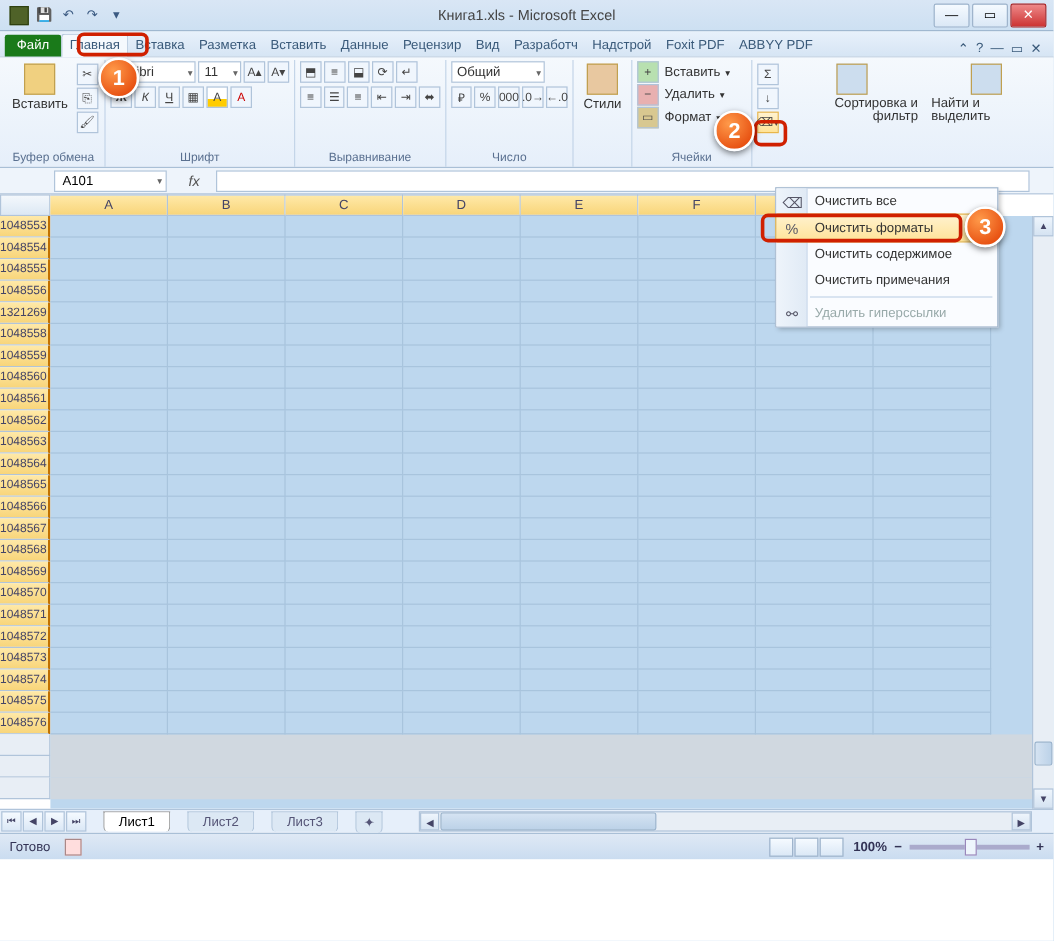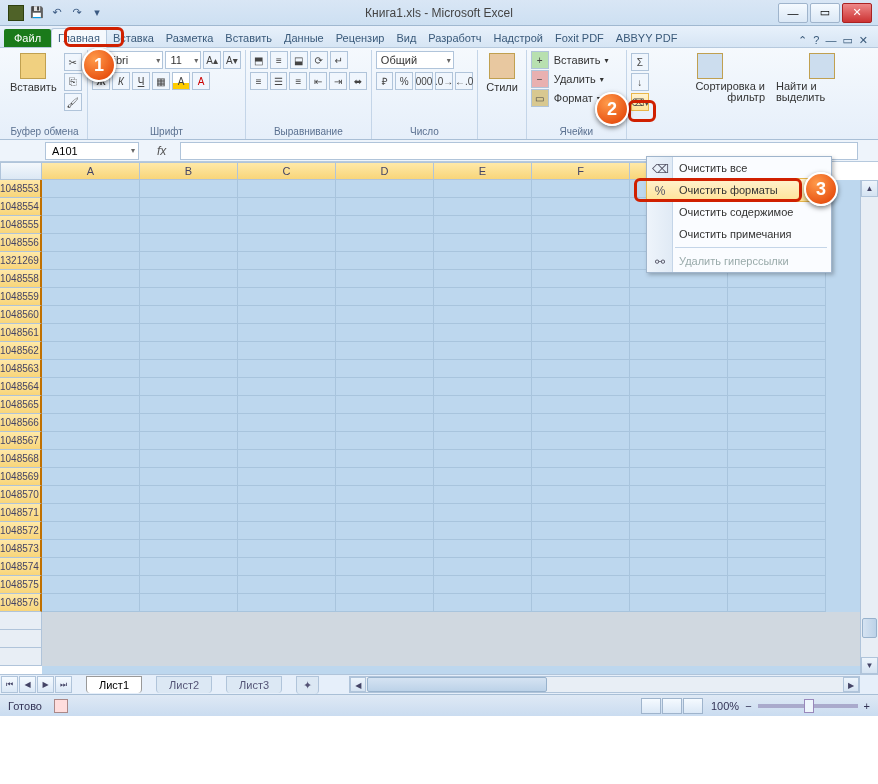--- a/index.html
+++ b/index.html
@@ -63,21 +63,21 @@
 .navbtn { width: 17px; height: 17px; border: 1px solid #b0c4da; background: linear-gradient(#f5faff,#dbe8f6); margin-left: 1px; font-size: 8px; text-align: center; line-height: 15px; color: #446; }
 .sheettab { padding: 2px 12px; background: #fff; border: 1px solid #999; border-bottom: none; border-radius: 0 0 4px 4px; margin-left: 14px; }
 .sheettab.inact { background: #dce8f4; color: #557; border-color: #b0c4da; }
 .hscroll { flex: 1; display: flex; align-items: center; margin: 0 18px 0 30px; background: #e8eef5; border: 1px solid #b0c4da; height: 17px; position: relative; }
 .hthumb { width: 180px; height: 15px; background: linear-gradient(#d5e3f2,#bcd2e8); border: 1px solid #98b2cc; border-radius: 2px; position: absolute; left: 17px; }
 
 
 .status { height: 22px; background: linear-gradient(#dfe9f5,#cadcf0); border-top: 1px solid #a9bfd6; display: flex; align-items: center; font-size: 11px; color: #335; padding: 0 8px; }
 .status .views { margin-left: auto; display: flex; gap: 1px; }
 .status .viewbtn { width: 20px; height: 16px; border: 1px solid #9fb4cc; background: linear-gradient(#f5faff,#dbe8f6); }
-.zoom { display: flex; align-items: center; gap: 6px; margin-left: 8px; }
+.zoom { display: flex; align-items: center; gap: 6px; margin-left: 8px; font-weight: bold; }
 .zoom .slider { width: 100px; height: 4px; background: #aac; position: relative; }
 .zoom .slider::after { content: ""; width: 8px; height: 12px; background: #eef5fc; border: 1px solid #98b; position: absolute; left: 46px; top: -5px; }
 
 
 .menu { position: absolute; top: 156px; right: 46px; width: 186px; background: #fafcff; border: 1px solid #a0b5cc; box-shadow: 2px 2px 4px rgba(0,0,0,.25); font-size: 11px; z-index: 50; }
 .menu .iconcol { position: absolute; left: 0; top: 0; bottom: 0; width: 26px; background: linear-gradient(90deg,#eef4fb,#e0eaf5); border-right: 1px solid #c4d5e8; }
 .menu-item { position: relative; padding: 5px 8px 5px 32px; color: #333; }
 .menu-item.hover { background: linear-gradient(#fff2cf,#ffe398); border: 1px solid #e8b64a; margin: -1px; border-radius: 2px; }
 .menu-item.disabled { color: #9aa; }
 .menu-sep { border-top: 1px solid #c4d5e8; margin: 2px 4px 2px 28px; }

